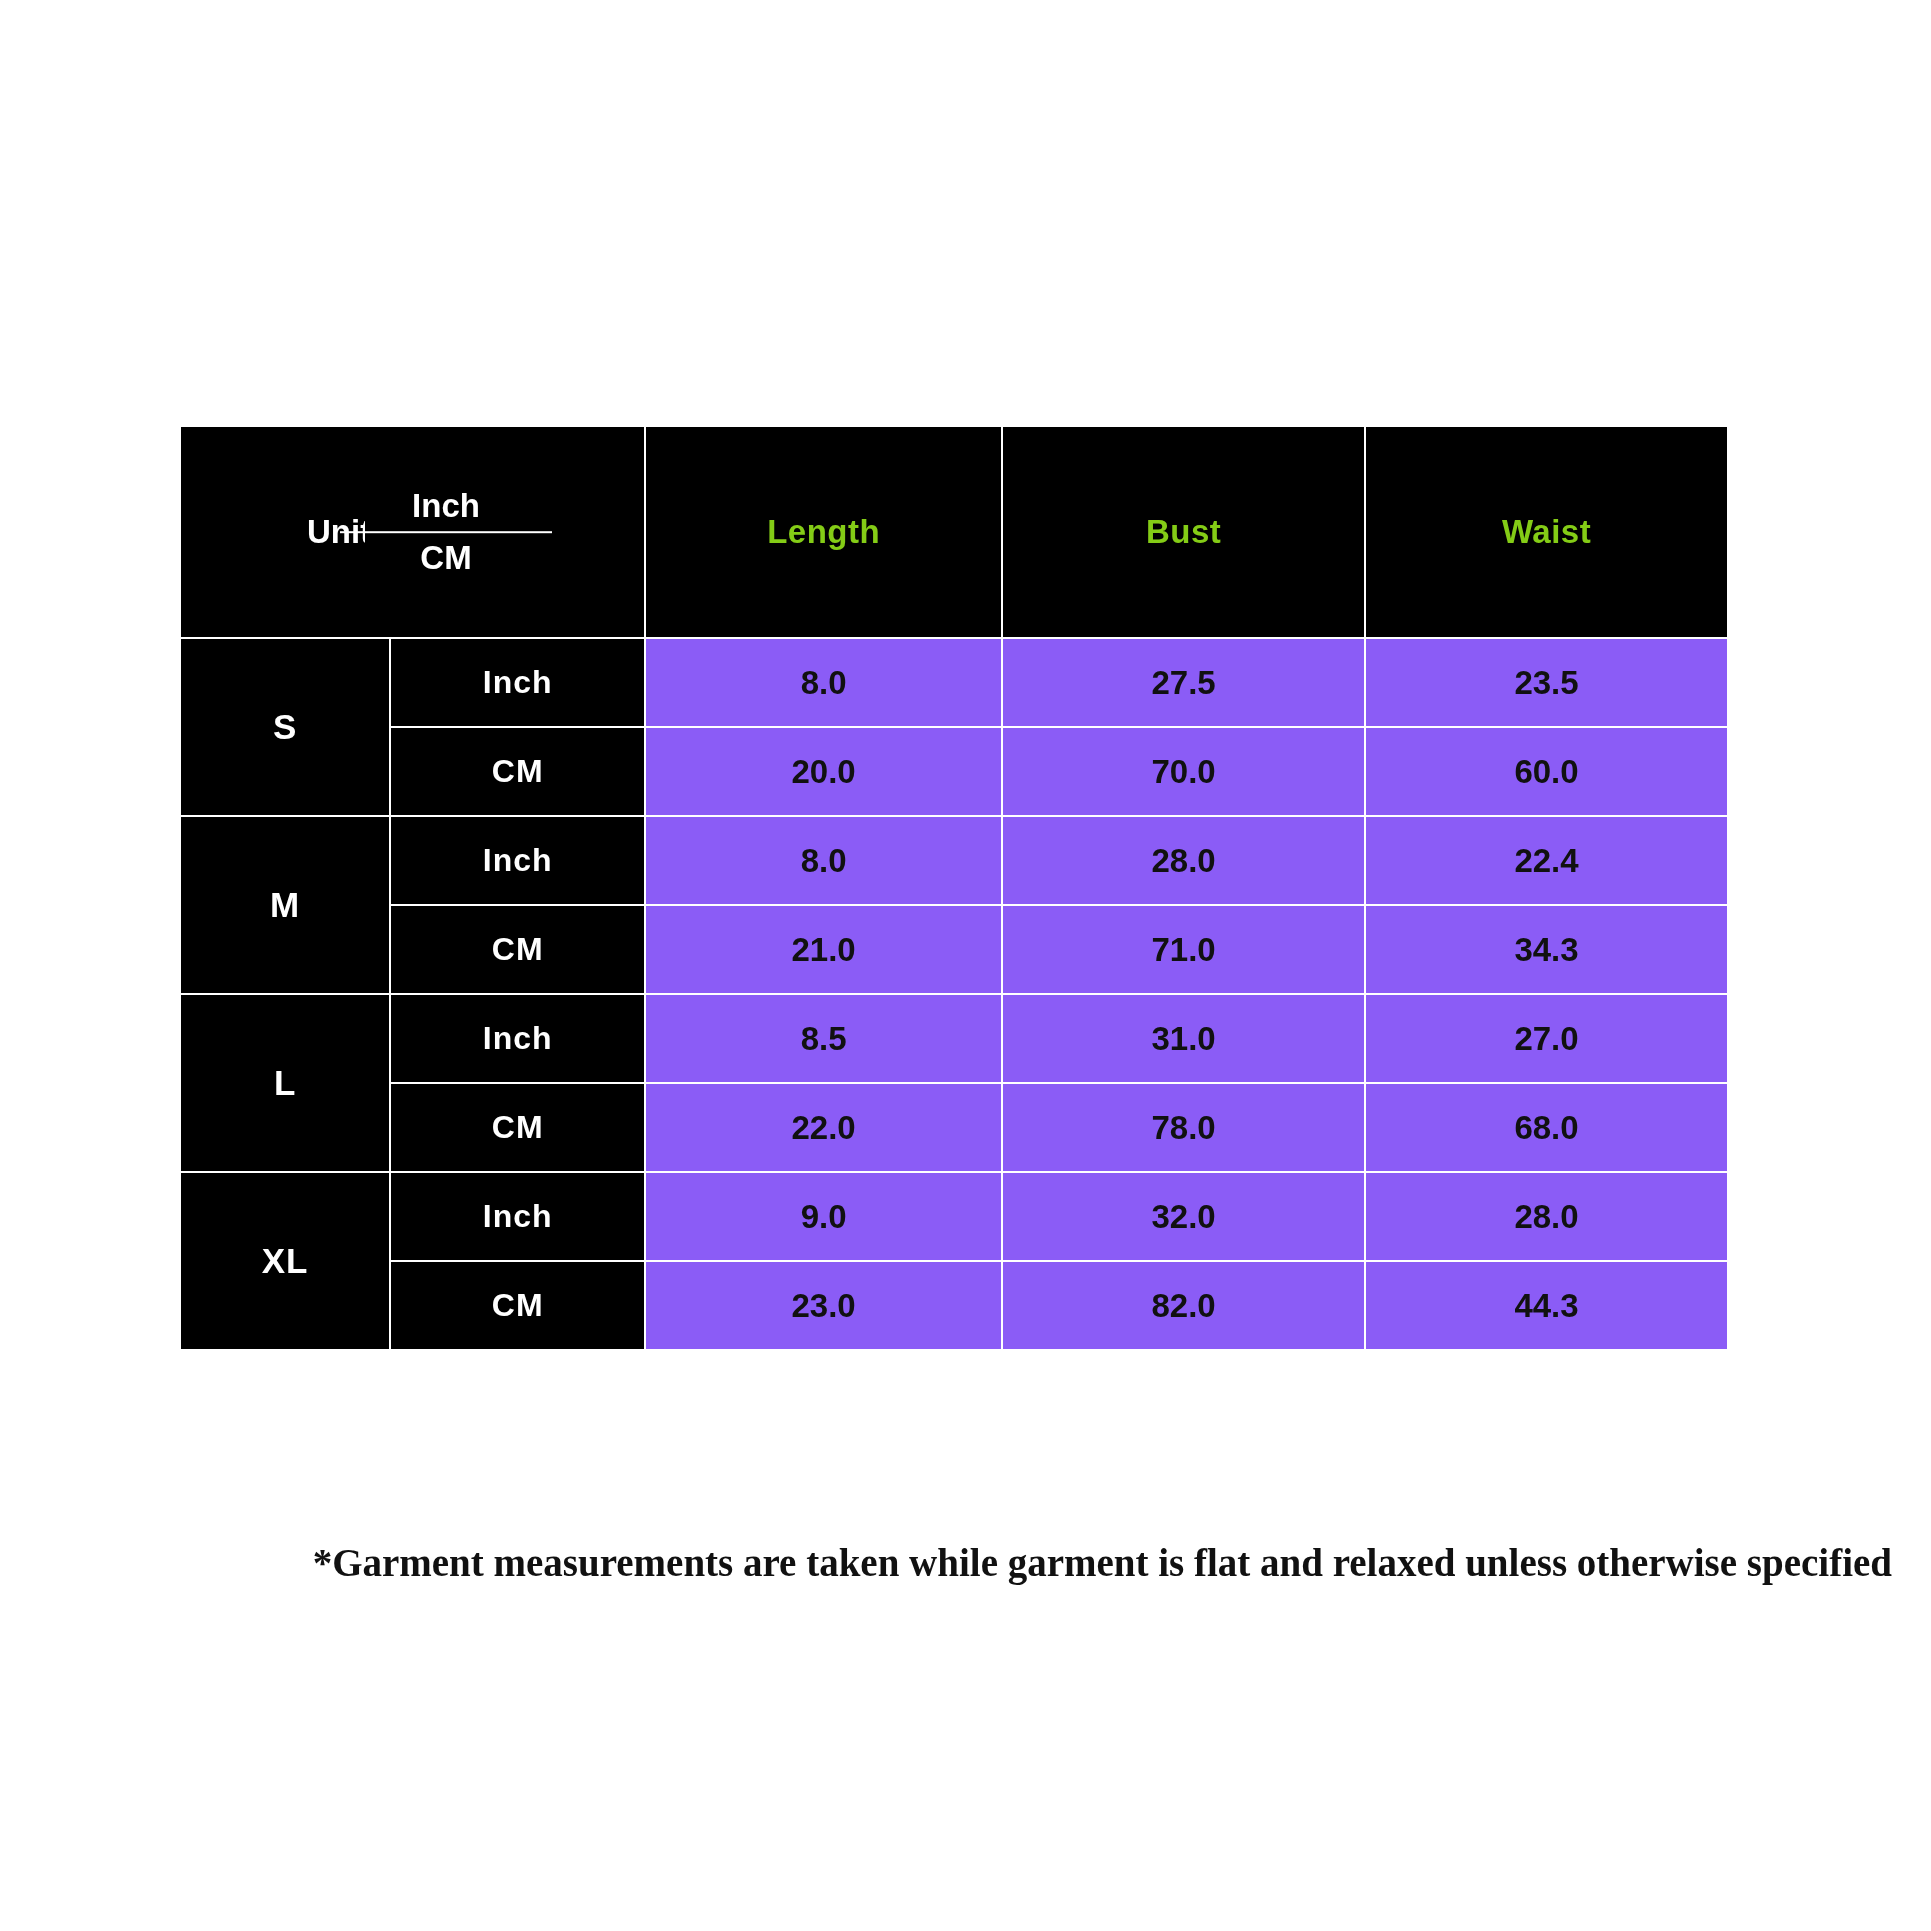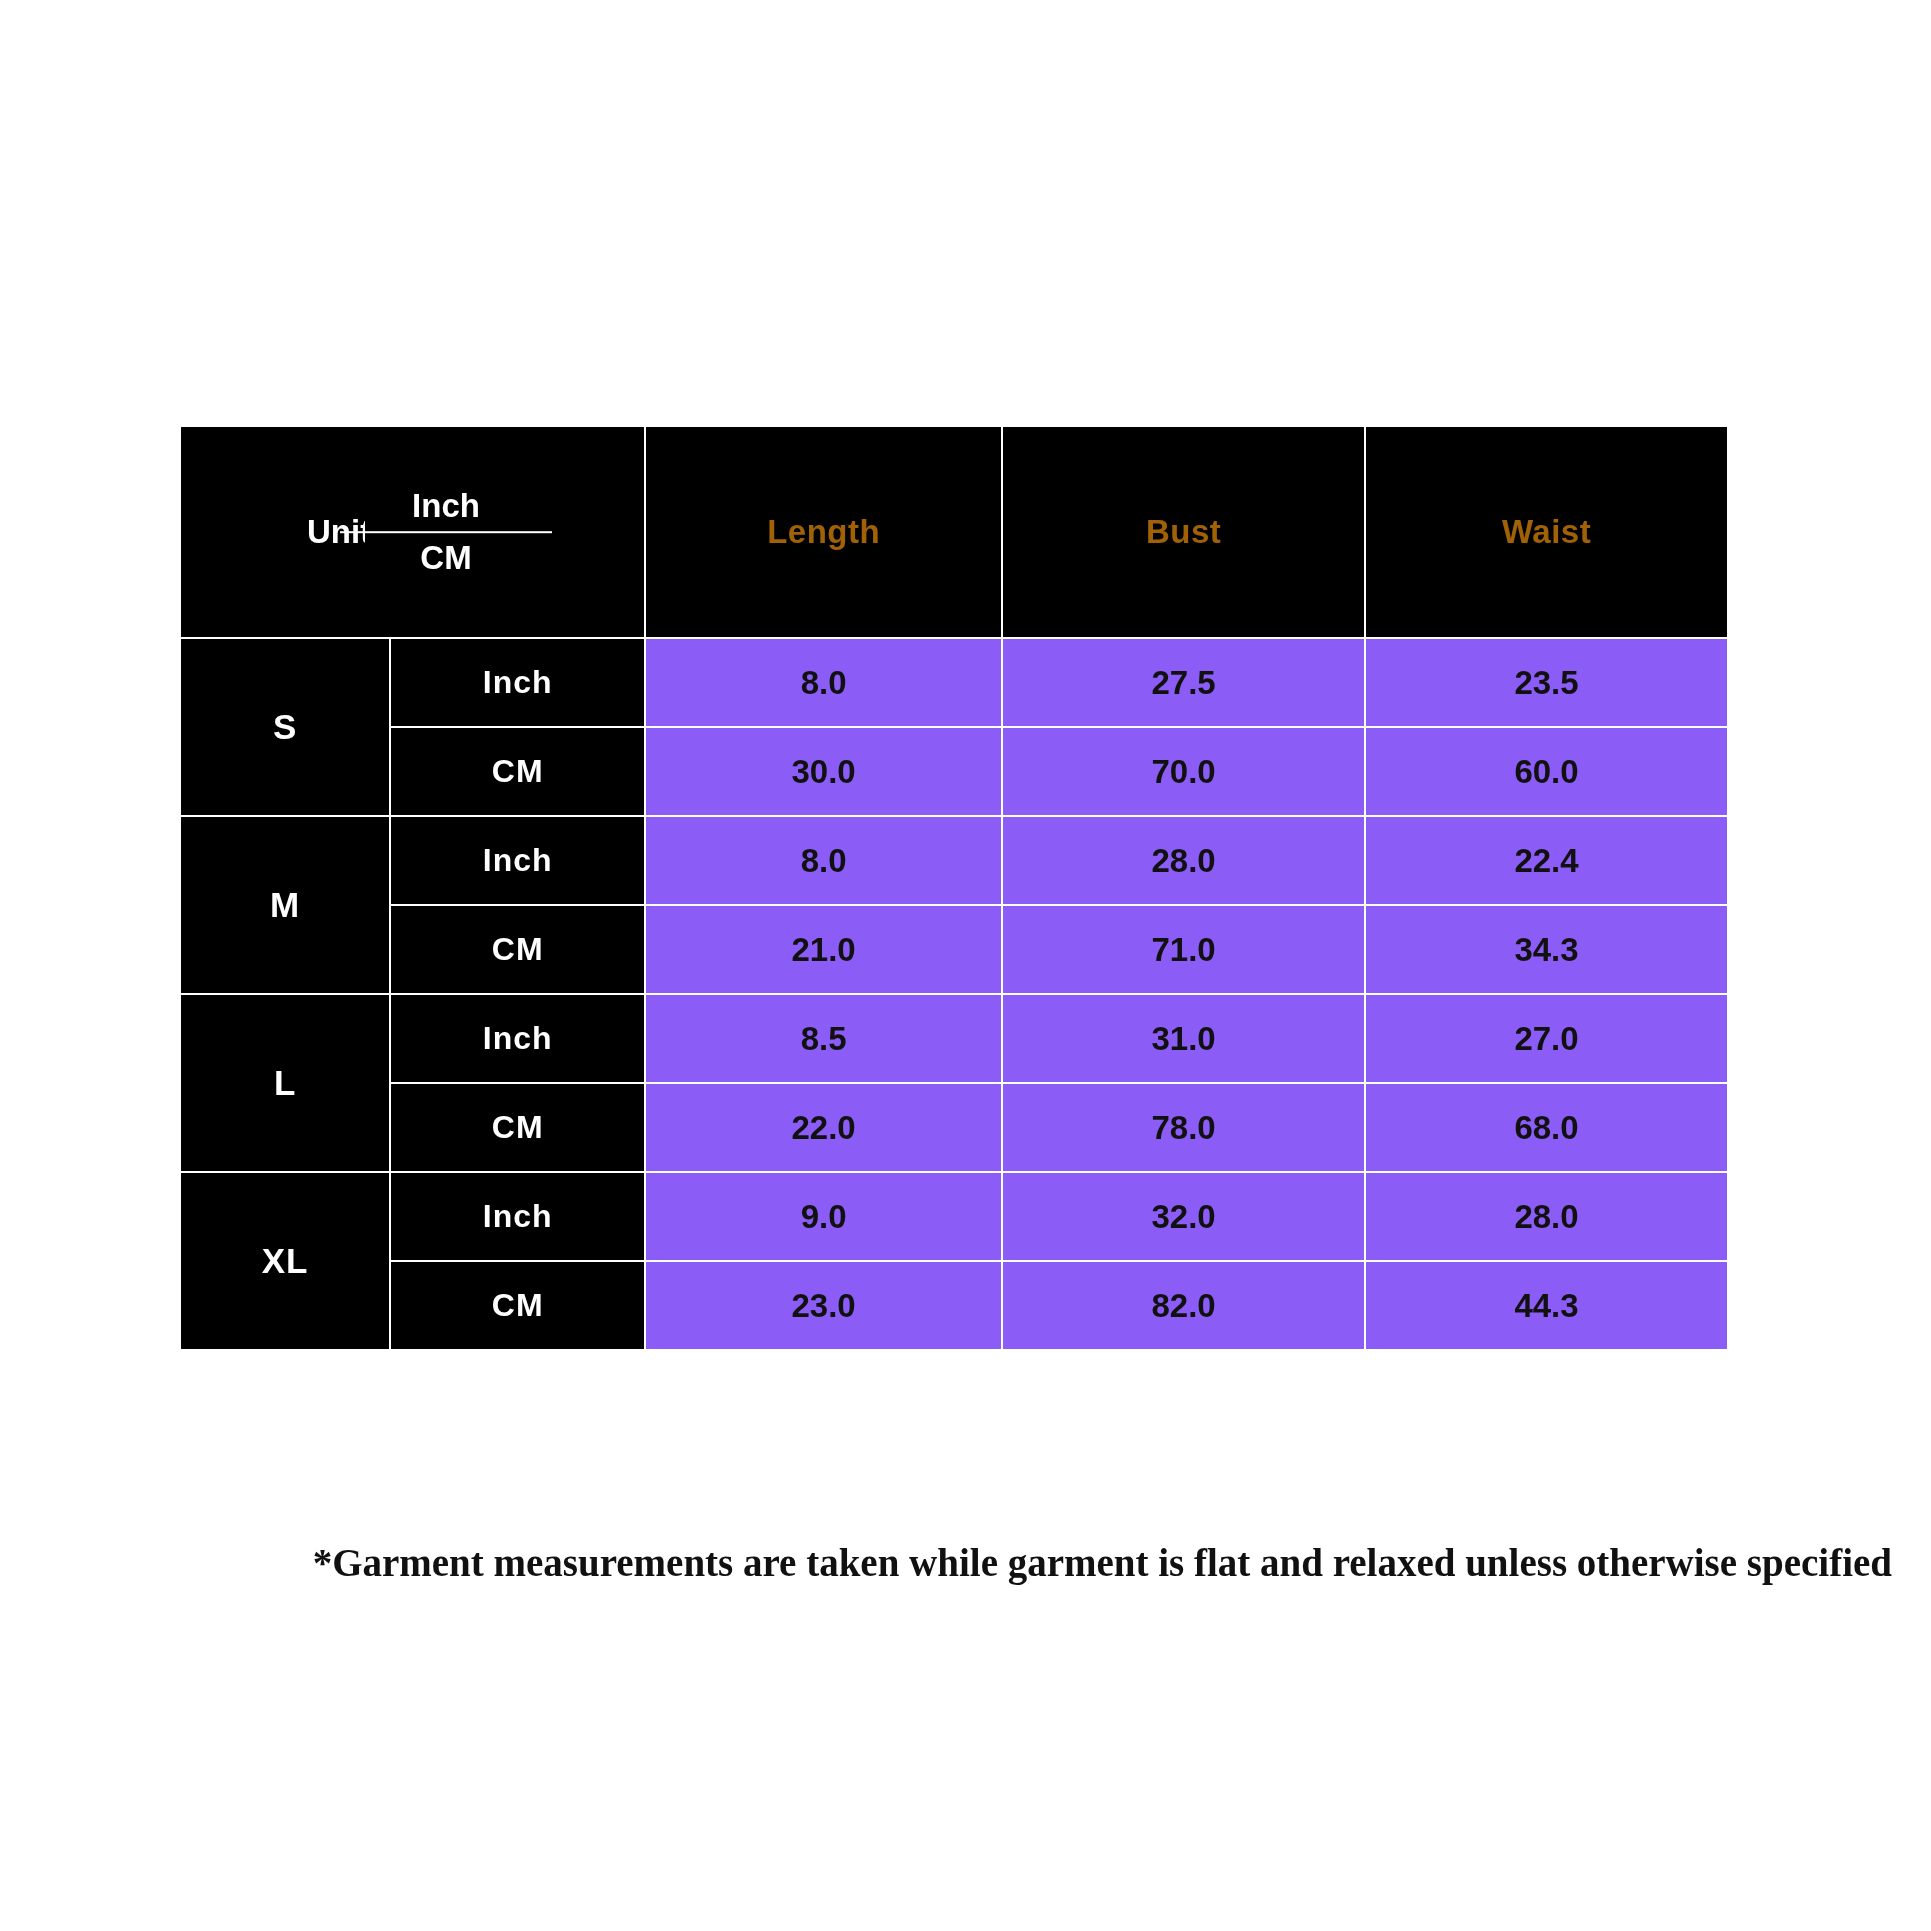--- a/index.html
+++ b/index.html
@@ -45,21 +45,21 @@
     table-layout: fixed;
   }
   table.sizechart td,
   table.sizechart th {
     border: 2.9px solid #ffffff;
     padding: 0;
     margin: 0;
   }
   .hdr-cell {
     background: #000000;
-    color: #a16207;
+    color: #84cc16;
     text-align: center;
     vertical-align: middle;
     font-weight: 700;
     font-size: 33px;
     letter-spacing: 0.5px;
     height: 210px;
   }
   .unit-header {
     background: #000000;
     color: #ffffff;
@@ -177,21 +177,21 @@
 
         <tr>
           <td class="size-cell" rowspan="2">S</td>
           <td class="unit-cell">Inch</td>
           <td class="val-cell">8.0</td>
           <td class="val-cell">27.5</td>
           <td class="val-cell">23.5</td>
         </tr>
         <tr>
           <td class="unit-cell">CM</td>
-          <td class="val-cell">30.0</td>
+          <td class="val-cell">20.0</td>
           <td class="val-cell">70.0</td>
           <td class="val-cell">60.0</td>
         </tr>
 
         <tr>
           <td class="size-cell" rowspan="2">M</td>
           <td class="unit-cell">Inch</td>
           <td class="val-cell">8.0</td>
           <td class="val-cell">28.0</td>
           <td class="val-cell">22.4</td>

